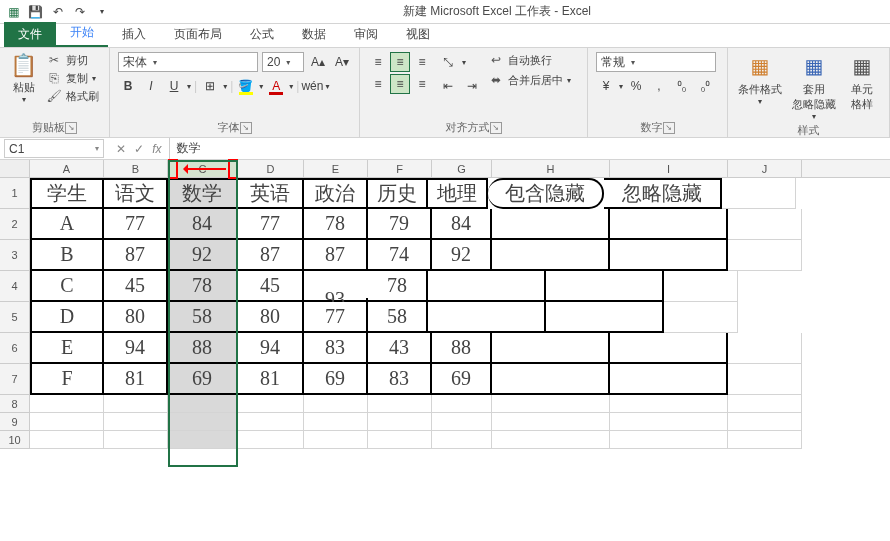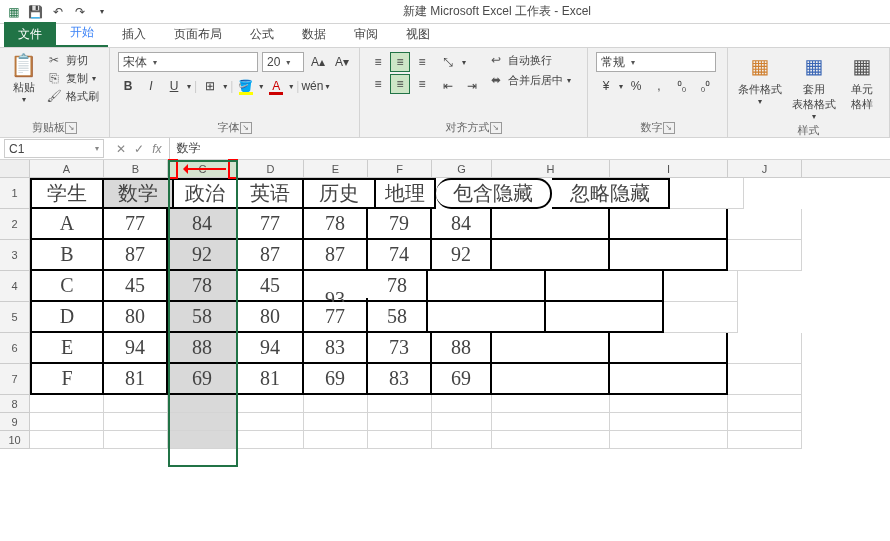--- a/index.html
+++ b/index.html
@@ -231,21 +231,21 @@
     <div class="group-label">
         <span data-bind="ribbon.number.label">数字</span>
         <span class="gl-launcher">↘</span>
       </div>
   </div>
 
   <div class="group" style="flex:1;">
     <div class="group-content">
       <div class="big-btn"><div class="ico" style="color:#d08030;">▦</div><div data-bind="ribbon.styles.cond_format">条件格式</div><div style="font-size:8px;">▾</div></div>
       <div class="big-btn"><div class="ico" style="color:#3a66b5;">▦</div><div data-bind="ribbon.styles.table_format" style="white-space:pre-line;">套用
-表格格式</div><div style="font-size:8px;">▾</div></div>
+忽略隐藏</div><div style="font-size:8px;">▾</div></div>
       <div class="big-btn" style="width:36px;"><div class="ico">▦</div><div data-bind="ribbon.styles.cell_styles" style="white-space:pre-line;">单元
 格样</div></div>
     </div>
     <div class="group-label">
         <span data-bind="ribbon.styles.label">样式</span>
       </div>
   </div>
 </div>
 
 <div class="fx-bar">
@@ -274,24 +274,25 @@
       <div class="colh" style="width: 64px;">F</div>
       <div class="colh" style="width: 60px;">G</div>
       <div class="colh" style="width: 118px;">H</div>
       <div class="colh" style="width: 118px;">I</div>
       <div class="colh" style="width: 74px;">J</div>
     </div>
   <div id="gridbody">
       <div class="row tbl tbl-top">
         <div class="rowh">1</div>
         <div class="cell first" style="width: 74px;">学生</div>
+        <div class="cell" style="width: 64px;">语文</div>
         <div class="cell selcol" style="width: 70px;">数学</div>
+        <div class="cell" style="width: 66px;">英语</div>
         <div class="cell" style="width: 64px;">政治</div>
-        <div class="cell" style="width: 66px;">英语</div>
-        <div class="cell" style="width: 72px;">历史</div>
+        <div class="cell" style="width: 60px;">历史</div>
         <div class="cell" style="width: 60px;">地理</div>
         <div class="cell" style="width: 116px; border-radius: 15px;">包含隐藏</div>
         <div class="cell" style="width: 118px;">忽略隐藏</div>
         <div class="cell" style="border-right: 1px solid rgb(212, 212, 212); border-bottom: 1px solid rgb(212, 212, 212); border-top: none; border-left: none; width: 74px;"></div>
       </div>
       <div class="row tbl">
         <div class="rowh">2</div>
         <div class="cell first" style="width: 74px;">A</div>
         <div class="cell" style="width: 64px;">77</div>
         <div class="cell selcol" style="width: 70px;">84</div>
@@ -340,21 +341,21 @@
         <div class="cell" style="width: 118px;"></div>
         <div class="cell" style="border-right: 1px solid rgb(212, 212, 212); border-bottom: 1px solid rgb(212, 212, 212); border-top: none; border-left: none; width: 74px;"></div>
       </div>
       <div class="row tbl">
         <div class="rowh">6</div>
         <div class="cell first" style="width: 74px;">E</div>
         <div class="cell" style="width: 64px;">94</div>
         <div class="cell selcol" style="width: 70px;">88</div>
         <div class="cell" style="width: 66px;">94</div>
         <div class="cell" style="width: 64px;">83</div>
-        <div class="cell" style="width: 64px;">73</div>
+        <div class="cell" style="width: 64px;">43</div>
         <div class="cell" style="width: 60px;">88</div>
         <div class="cell" style="width: 118px;"></div>
         <div class="cell" style="width: 118px;"></div>
         <div class="cell" style="border-right: 1px solid rgb(212, 212, 212); border-bottom: 1px solid rgb(212, 212, 212); border-top: none; border-left: none; width: 74px;"></div>
       </div>
       <div class="row tbl">
         <div class="rowh">7</div>
         <div class="cell first" style="width: 74px;">F</div>
         <div class="cell" style="width: 64px;">81</div>
         <div class="cell selcol" style="width: 70px;">69</div>

